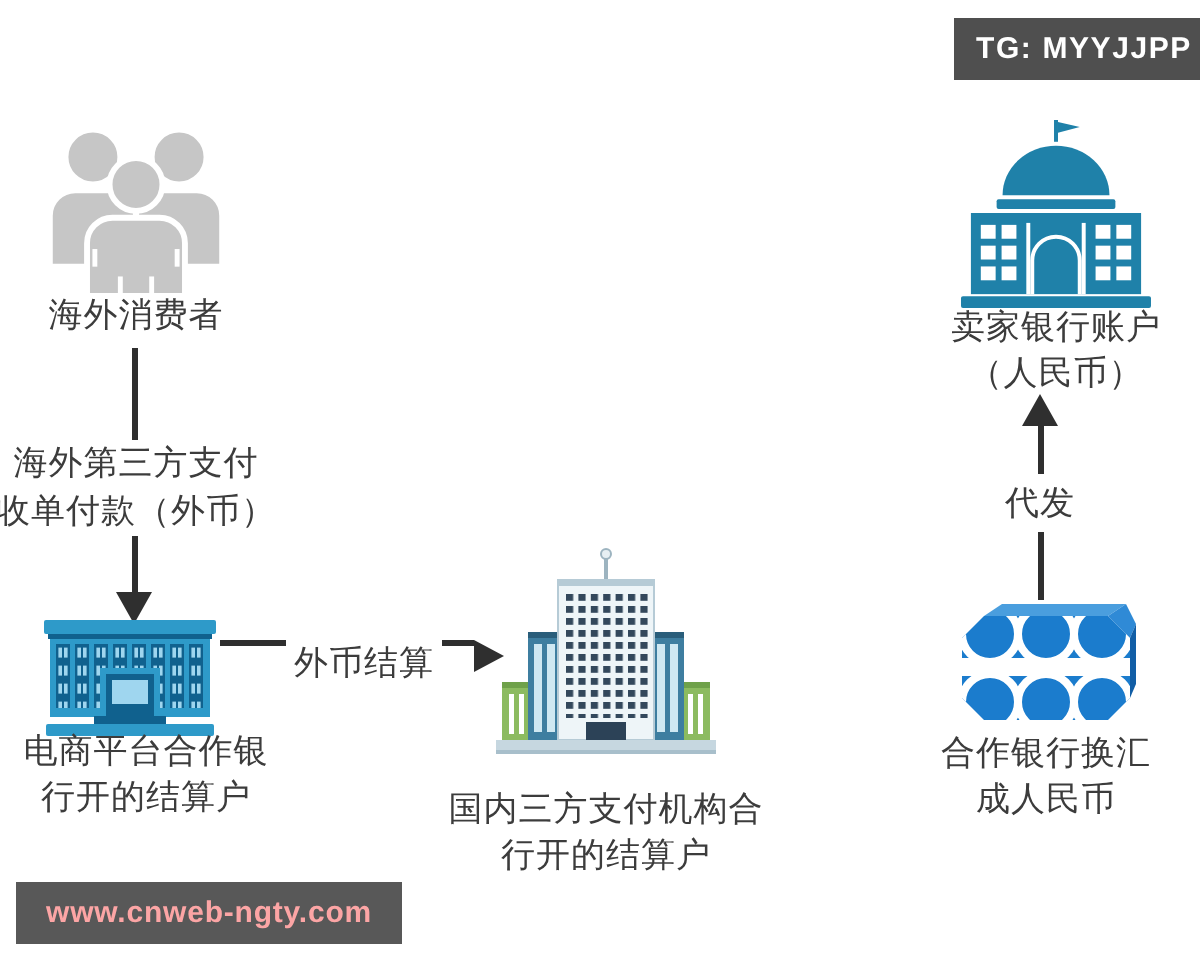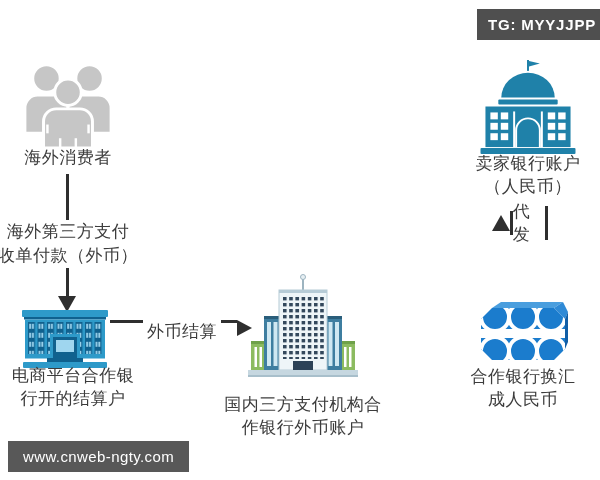--- a/index.html
+++ b/index.html
@@ -19,30 +19,30 @@
   .vline{position:absolute;width:3px;background:#2f2f2f;}
   .hline{height:3px;background:#2f2f2f;}
   .tri-down{position:absolute;width:0;height:0;border-left:9px solid transparent;border-right:9px solid transparent;border-top:16px solid #2f2f2f;}
   .tri-up{width:0;height:0;border-left:9px solid transparent;border-right:9px solid transparent;border-bottom:16px solid #2f2f2f;}
   .tri-right{width:0;height:0;border-top:8px solid transparent;border-bottom:8px solid transparent;border-left:15px solid #2f2f2f;}
   .h-arrow{position:absolute;display:flex;height:24px;}
   .h-arrow .grow{flex:1;}
   .h-arrow .edge-inline{
     font-size:17px;color:#3c3c3c;padding:0 4px;white-space:nowrap;letter-spacing:0.5px;
   }
-  .v-arrow{position:absolute;display:flex;flex-direction:row;align-items:center;}
+  .v-arrow{position:absolute;display:flex;flex-direction:column;align-items:center;}
   .v-arrow .edge-inline{font-size:17px;color:#3c3c3c;padding:3px 0;letter-spacing:0.5px;}
   .badge{
     position:absolute;left:477px;top:9px;background:#4f4f4f;color:#ffffff;
     font-weight:bold;font-size:15px;letter-spacing:0.8px;
     padding:7px 11px;white-space:nowrap;
   }
   .watermark{
-    position:absolute;left:8px;top:441px;background:#585858;color:#ffffff;
-    font-weight:normal;font-size:15px;letter-spacing:0.4px;
+    position:absolute;left:8px;top:441px;background:#585858;color:#fca5a5;
+    font-weight:bold;font-size:15px;letter-spacing:0.4px;
     padding:7px 15px;white-space:nowrap;
   }
   svg{display:block;}
 </style>
 </head>
 <body>
 
 <div class="canvas">
 
   <div class="badge">TG: MYYJJPP</div>
@@ -132,21 +132,21 @@
       <rect x="87" y="48" width="4" height="44" fill="#cfe8f2"></rect>
       <rect x="31" y="16" width="48" height="80" fill="#eef5f8" stroke="#b6cbd6" stroke-width="1"></rect>
       <rect x="31" y="16" width="48" height="3" fill="#b6cbd6"></rect>
       <rect x="35" y="23" width="41" height="62" fill="url(#twin)"></rect>
       <rect x="45" y="87" width="20" height="9" fill="#2c4257"></rect>
       <rect x="0" y="96" width="110" height="5" fill="#c6d7e0"></rect>
       <rect x="0" y="101" width="110" height="2" fill="#a8bfcb"></rect>
     </svg>
   </div>
   <div class="node-label" style="left:220px;top:393px;width:166px">国内三方支付机构合
-作银行外币账户</div>
+行开的结算户</div>
 
 
   <div class="abs" style="left:478px;top:302px;width:90px;height:62px">
     <svg viewBox="0 0 90 62" width="90" height="62">
       <defs>
         <clipPath id="vfront">
           <path d="M3,17 L14,6 H76 L87,17 V47 L76,58 H14 L3,47 Z"></path>
         </clipPath>
       </defs>
       <path d="M14,6 L23,0 H85 L76,6 Z" fill="#4a9ede"></path>

